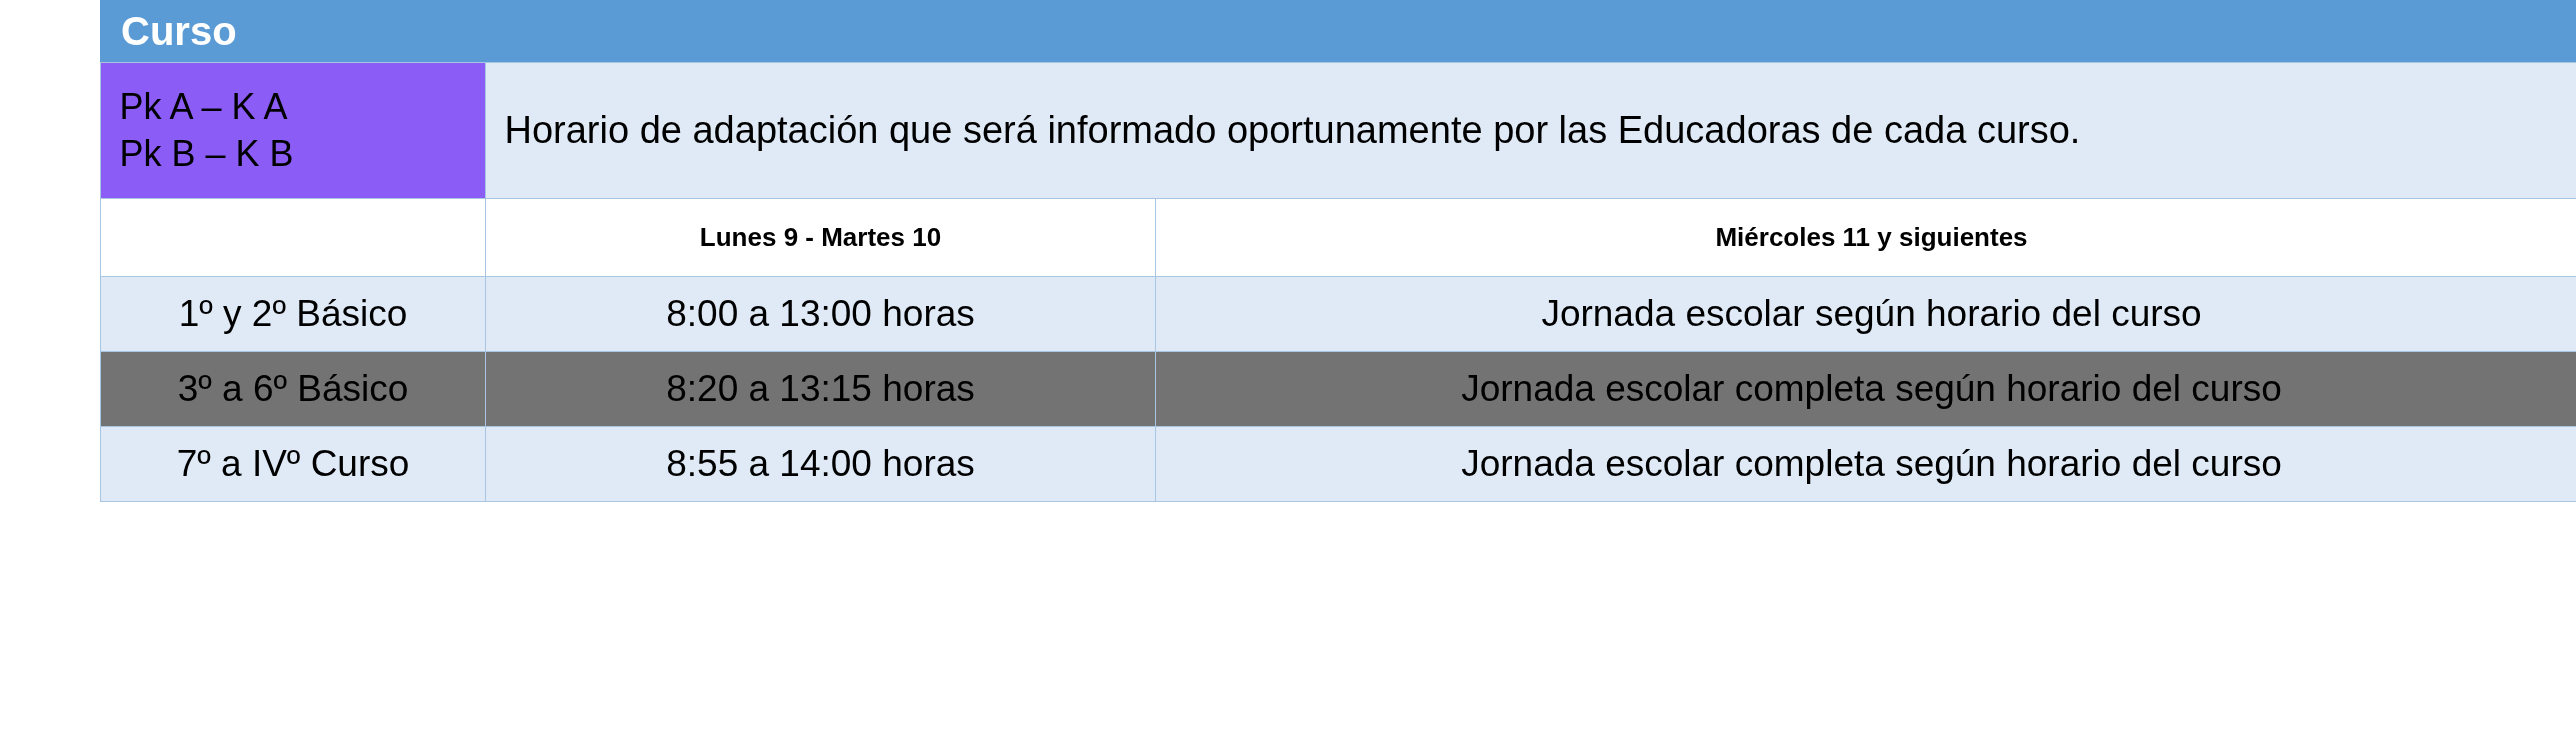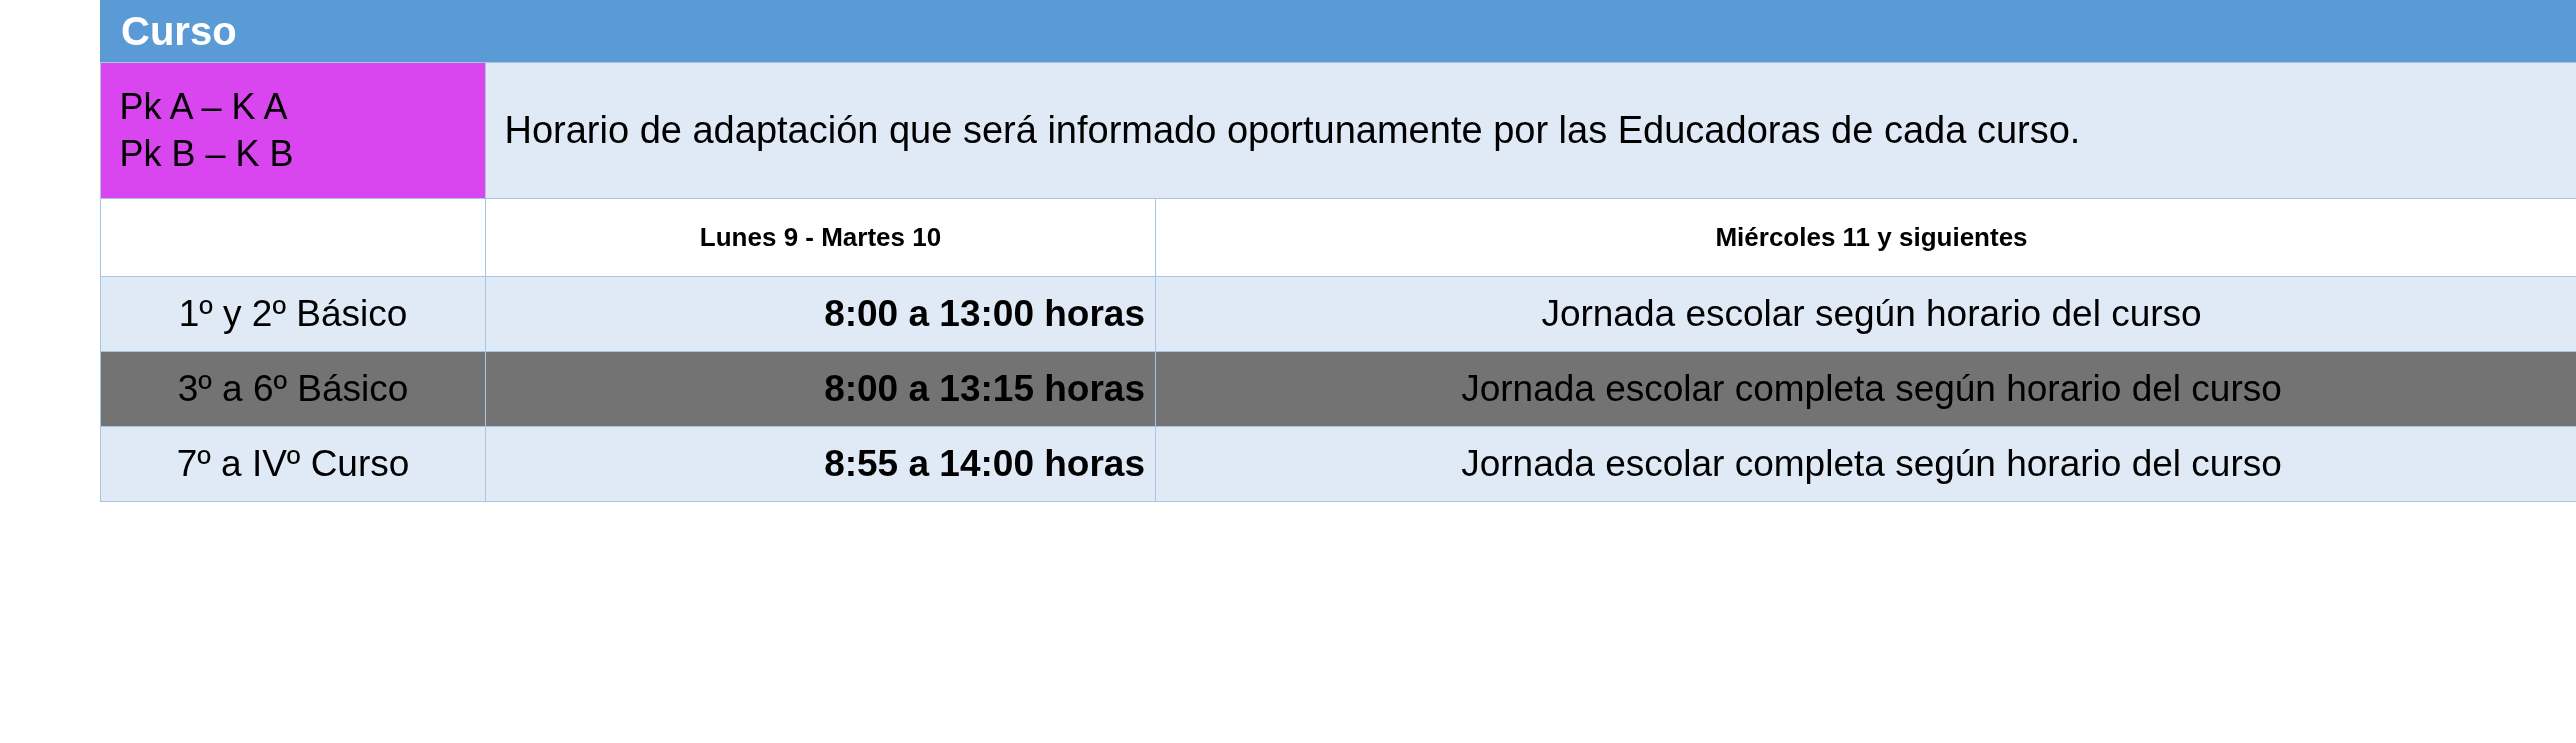--- a/index.html
+++ b/index.html
@@ -47,21 +47,21 @@
     background: #5b9bd5;
     color: #ffffff;
     font-weight: bold;
     font-size: 40px;
     height: 61px;
     padding-left: 20px;
     border-color: #5b9bd5;
     border-bottom-color: #a8c6e2;
   }
   tr.adapt-row td.curso-cell {
-    background: #d946ef;
+    background: #8b5cf6;
     text-align: left;
     padding-left: 18.5px;
     font-size: 36px;
     line-height: 1.28;
     height: 135px;
   }
   tr.adapt-row td.adapt-cell {
     background: #dfeaf6;
     text-align: left;
     padding-left: 18.5px;
@@ -79,24 +79,23 @@
 
   tr.data-row td { height: 74px; }
   tr.shade td { background: #dfeaf6; margin-left: 38px; }
   tr.plain td { background: #737373; }
 
   td.level-cell {
     text-align: center;
     font-size: 36px;
   }
   td.time-cell {
-    text-align: right;
+    text-align: center;
     padding-left: 18.5px;
     font-size: 38px;
-    font-weight: bold;
   }
   td.detail-cell {
     text-align: center;
     font-size: 38px;
   }
   .line { display: block; }
 </style>
 </head>
 <body>
 
@@ -123,21 +122,21 @@
         <td>Lunes 9 - Martes 10</td>
         <td>Miércoles 11 y siguientes</td>
       </tr>
       <tr class="data-row shade">
         <td class="level-cell">1º y 2º Básico</td>
         <td class="time-cell">8:00 a 13:00 horas</td>
         <td class="detail-cell">Jornada escolar según horario del curso</td>
       </tr>
       <tr class="data-row plain">
         <td class="level-cell">3º a 6º Básico</td>
-        <td class="time-cell">8:00 a 13:15 horas</td>
+        <td class="time-cell">8:20 a 13:15 horas</td>
         <td class="detail-cell">Jornada escolar completa según horario del curso</td>
       </tr>
       <tr class="data-row shade">
         <td class="level-cell">7º a IVº Curso</td>
         <td class="time-cell">8:55 a 14:00 horas</td>
         <td class="detail-cell">Jornada escolar completa según horario del curso</td>
       </tr>
     </tbody>
   </table>
 </div>

